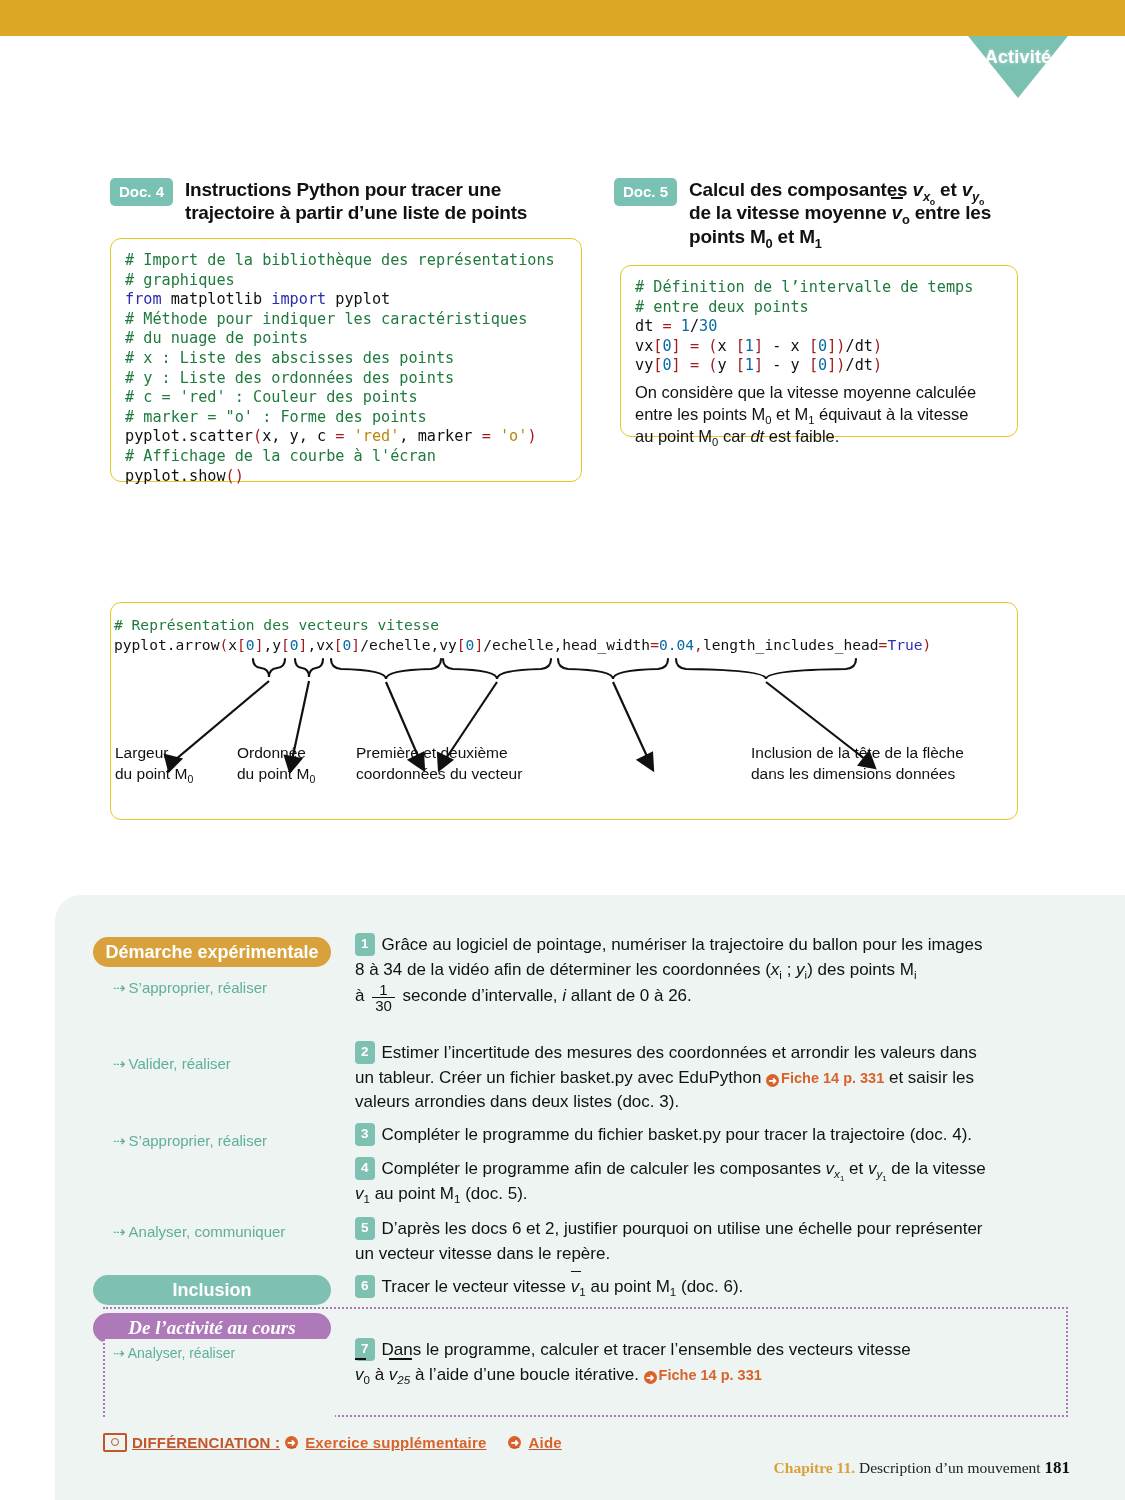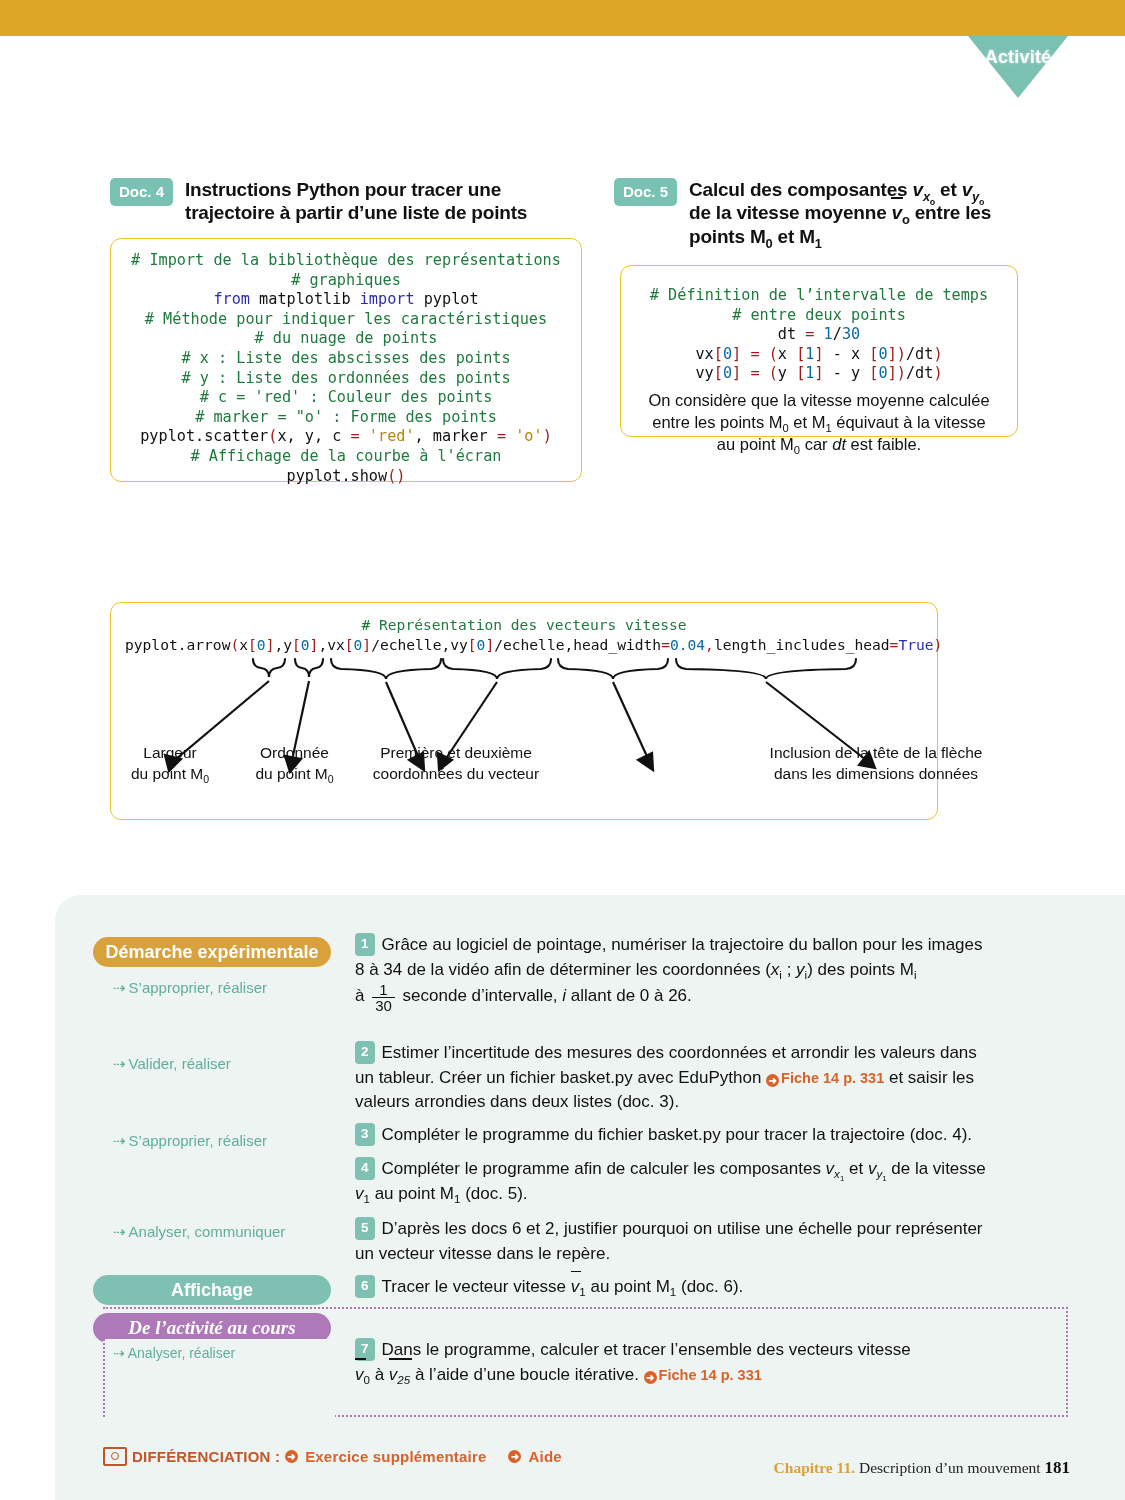--- a/index.html
+++ b/index.html
@@ -26,21 +26,21 @@
   
   .doc-head{position:absolute;display:flex;align-items:flex-start;}
   .doc-badge{display:inline-block;background:#79c2b3;color:#fff;font-weight:bold;
     font-size:15px;line-height:1;padding:6px 9px 7px 9px;border-radius:5px;
     margin-right:12px;white-space:nowrap;flex:0 0 auto;}
   .doc-title{font-weight:bold;font-size:19px;line-height:1.22;color:#111;
     letter-spacing:-.2px;}
 
   
   .codebox{position:absolute;border:1.6px solid #e8c52a;border-radius:11px;
-    background:#ffffff;box-sizing:border-box;text-align:center;}
+    background:#ffffff;box-sizing:border-box;}
   pre.code{margin:0;font-family:"DejaVu Sans Mono","Liberation Mono",monospace;
     font-size:15.2px;line-height:19.6px;color:#111;white-space:pre;}
   .c-com{color:#1f7a3d;}
   .c-kw{color:#2b2bb0;}
   .c-str{color:#b8860b;}
   .c-num{color:#0a6aa6;}
   .c-red{color:#a11b1b;}
   .c-paren{color:#a11b1b;}
   .c-blue{color:#2d2db4;}
   .prose{font-family:"Liberation Sans",sans-serif;font-size:16.5px;
@@ -134,35 +134,35 @@
 
   <div class="doc-head" style="left:614px;top:178px;width:400px;">
     <span class="doc-badge">Doc. 5</span>
     <span class="doc-title">
       <span>Calcul des composantes </span><span class="it">v</span><sub><span class="it">x</span><sub>o</sub></sub><span> et </span><span class="it">v</span><sub><span class="it">y</span><sub>o</sub></sub><br>
       <span>de la vitesse moyenne </span><span class="vec it"><span>v</span></span><sub>o</sub><span> entre les</span><br>
       <span>points M</span><sub>0</sub><span> et M</span><sub>1</sub>
     </span>
   </div>
 
-  <div class="codebox" style="left:620px;top:265px;width:398px;height:172px;padding:20px 14px;">
+  <div class="codebox" style="left:620px;top:265px;width:398px;height:172px;padding:12px 14px;">
     <pre class="code"><span class="c-com"># Définition de l’intervalle de temps</span>
 <span class="c-com"># entre deux points</span>
 dt <span class="c-red">=</span> <span class="c-num">1</span>/<span class="c-num">30</span>
 vx<span class="c-red">[</span><span class="c-num">0</span><span class="c-red">]</span> <span class="c-red">=</span> <span class="c-paren">(</span>x <span class="c-red">[</span><span class="c-num">1</span><span class="c-red">]</span> - x <span class="c-red">[</span><span class="c-num">0</span><span class="c-red">]</span><span class="c-paren">)</span>/dt<span class="c-paren">)</span>
 vy<span class="c-red">[</span><span class="c-num">0</span><span class="c-red">]</span> <span class="c-red">=</span> <span class="c-paren">(</span>y <span class="c-red">[</span><span class="c-num">1</span><span class="c-red">]</span> - y <span class="c-red">[</span><span class="c-num">0</span><span class="c-red">]</span><span class="c-paren">)</span>/dt<span class="c-paren">)</span></pre>
     <div class="prose" style="margin-top:5px;">
       <span>On considère que la vitesse moyenne calculée</span><br>
       <span>entre les points M</span><sub>0</sub><span> et M</span><sub>1</sub><span> équivaut à la vitesse</span><br>
       <span>au point M</span><sub>0</sub><span> car </span><span class="it">dt</span><span> est faible.</span>
     </div>
   </div>
 
 
-  <div class="codebox" style="left:110px;top:602px;width:828px;height:218px;padding:12px 14px;">
+  <div class="codebox" style="left:110px;top:602px;width:908px;height:218px;padding:12px 3px;">
     <pre class="code" style="font-size:14.6px;line-height:20px;"><span class="c-com"># Représentation des vecteurs vitesse</span>
 pyplot.arrow<span class="c-paren">(</span>x<span class="c-red">[</span><span class="c-num">0</span><span class="c-red">]</span>,y<span class="c-red">[</span><span class="c-num">0</span><span class="c-red">]</span>,vx<span class="c-red">[</span><span class="c-num">0</span><span class="c-red">]</span>/echelle,vy<span class="c-red">[</span><span class="c-num">0</span><span class="c-red">]</span>/echelle,head_width<span class="c-red">=</span><span class="c-num">0.04</span><span class="c-red">,</span>length_includes_head<span class="c-red">=</span><span class="c-blue">True</span><span class="c-paren">)</span></pre>
 
     <svg width="890" height="128" viewBox="0 0 890 128" style="position:absolute;left:10px;top:50px;">
       <g fill="none" stroke="#111" stroke-width="2.1" stroke-linecap="round">
 
         <path d="M132,6 q0,8 8,9 q8,1 8,9 q0,-8 8,-9 q8,-1 8,-9"></path>
 
         <path d="M174,6 q0,8 7,9 q7,1 7,9 q0,-8 7,-9 q7,-1 7,-9"></path>
 
@@ -210,21 +210,21 @@
     </div>
     <div class="annot-col" style="left:640px;top:140px;width:250px;">
       <span>Inclusion de la tête de la flèche</span><br>
       <span>dans les dimensions données</span>
     </div>
   </div>
 
   <div class="panel">
 
     <div class="pill pill-orange" style="left:38px;top:42px;width:238px;height:30px;line-height:30px;">Démarche expérimentale</div>
-    <div class="pill pill-teal" style="left:38px;top:380px;width:238px;height:30px;line-height:30px;">Affichage</div>
+    <div class="pill pill-teal" style="left:38px;top:380px;width:238px;height:30px;line-height:30px;">Inclusion</div>
     <div class="pill pill-purple" style="left:38px;top:418px;width:238px;height:30px;line-height:30px;font-size:19px;">De l’activité au cours</div>
 
     <div class="skill" style="left:58px;top:84px;"><span class="arr">⇢</span><span>S’approprier, réaliser</span></div>
     <div class="skill" style="left:58px;top:160px;"><span class="arr">⇢</span><span>Valider, réaliser</span></div>
     <div class="skill" style="left:58px;top:237px;"><span class="arr">⇢</span><span>S’approprier, réaliser</span></div>
     <div class="skill" style="left:58px;top:328px;"><span class="arr">⇢</span><span>Analyser, communiquer</span></div>
     <div class="skill" style="left:58px;top:450px;font-size:14px;"><span class="arr">⇢</span><span>Analyser, réaliser</span></div>
 
     <div class="dotzone" style="left:48px;top:412px;width:965px;height:110px;"></div>
     <div style="position:absolute;left:38px;top:416px;width:240px;height:34px;background:#eef4f2;"></div>
@@ -260,21 +260,21 @@
 
     <div class="step" style="left:300px;top:380px;width:700px;">
       <span class="num">6</span><span>Tracer le vecteur vitesse </span><span class="vecar it"><span>v</span></span><sub>1</sub><span> au point M</span><sub>1</sub><span> (doc. 6).</span>
     </div>
 
     <div class="step" style="left:300px;top:443px;width:700px;">
       <span class="num">7</span><span>Dans le programme, calculer et tracer l’ensemble des vecteurs vitesse</span><br>
       <span class="vecar it"><span>v</span></span><sub>0</sub><span> à </span><span class="vecar it"><span>v</span><sub>25</sub></span><span> à l’aide d’une boucle itérative. </span><span class="arrow-ic">➜</span><span class="fiche">Fiche 14 p. 331</span>
     </div>
 
-    <div class="diff-row" style="left:48px;top:552px;">
+    <div class="diff-row" style="left:48px;top:538px;text-decoration:underline;">
       <span class="diff-ic"></span>
       <span>DIFFÉRENCIATION :</span>
       <span class="arrow-ic">➜</span>
       <span class="diff-link">Exercice supplémentaire</span>
       <span style="width:12px;display:inline-block;"></span>
       <span class="arrow-ic">➜</span>
       <span class="diff-link">Aide</span>
     </div>
 
     <div class="footer">

